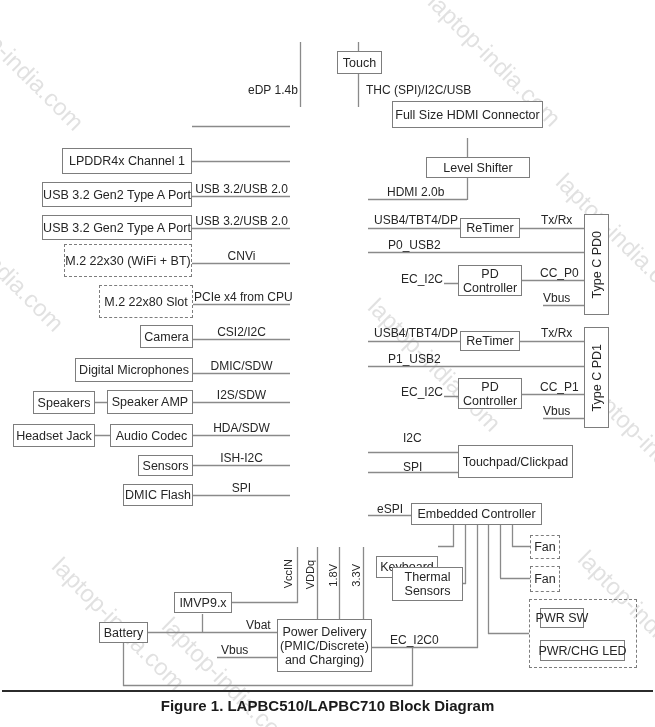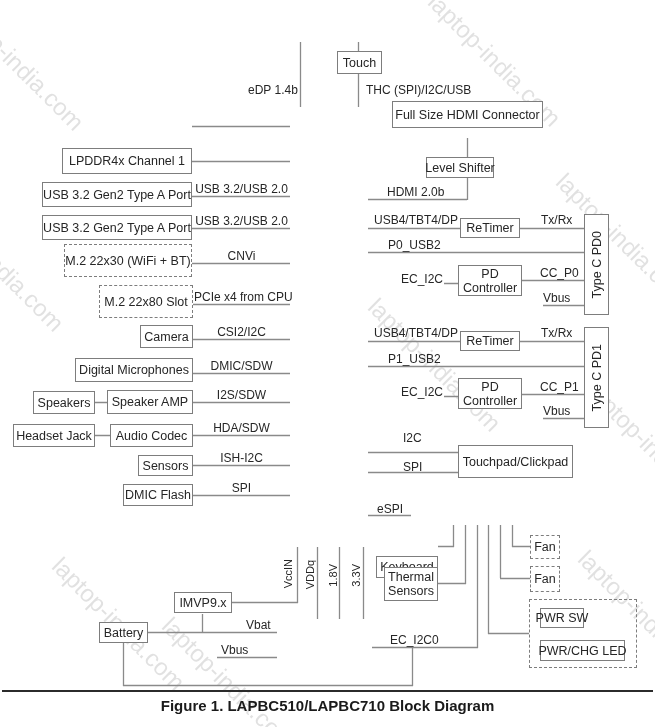--- a/index.html
+++ b/index.html
@@ -79,44 +79,48 @@
   <div class="box dashed" style="left:99px;top:285px;width:94px;height:33px">M.2 22x80 Slot</div>
   <div class="box" style="left:140px;top:325px;width:53px;height:23px">Camera</div>
   <div class="box" style="left:75px;top:358px;width:118px;height:24px">Digital Microphones</div>
   <div class="box" style="left:33px;top:391px;width:62px;height:23px">Speakers</div>
   <div class="box" style="left:107px;top:390px;width:86px;height:24px">Speaker AMP</div>
   <div class="box" style="left:13px;top:424px;width:82px;height:23px">Headset Jack</div>
   <div class="box" style="left:110px;top:424px;width:83px;height:23px">Audio Codec</div>
   <div class="box" style="left:138px;top:455px;width:55px;height:21px">Sensors</div>
   <div class="box" style="left:123px;top:484px;width:70px;height:22px">DMIC Flash</div>
   <div class="box" style="left:392px;top:101px;width:151px;height:27px">Full Size HDMI Connector</div>
-  <div class="box" style="left:426px;top:157px;width:68px;height:21px">Level Shifter</div>
+  <div class="box" style="left:426px;top:157px;width:104px;height:21px">Level Shifter</div>
   <div class="box" style="left:460px;top:218px;width:60px;height:20px">ReTimer</div>
   <div class="box" style="left:458px;top:265px;width:64px;height:31px">PD
 Controller</div>
   <div class="box" style="left:584px;top:214px;width:25px;height:101px">
     <span class="vert-text">Type C PD0</span>
   </div>
   <div class="box" style="left:460px;top:331px;width:60px;height:20px">ReTimer</div>
   <div class="box" style="left:458px;top:378px;width:64px;height:31px">PD
 Controller</div>
   <div class="box" style="left:584px;top:327px;width:25px;height:101px">
     <span class="vert-text">Type C PD1</span>
   </div>
   <div class="box" style="left:458px;top:445px;width:115px;height:33px">Touchpad/Clickpad</div>
+  <div class="box" style="left:411px;top:503px;width:131px;height:22px">Embedded Controller</div>
   <div class="box" style="left:376px;top:556px;width:62px;height:22px">Keyboard</div>
-  <div class="box" style="left:384px;top:567px;width:54px;height:34px">Thermal
+  <div class="box" style="left:392px;top:567px;width:71px;height:34px">Thermal
 Sensors</div>
   <div class="box dashed" style="left:530px;top:535px;width:30px;height:24px">Fan</div>
   <div class="box dashed" style="left:530px;top:566px;width:30px;height:26px">Fan</div>
   <div class="box dashed grp" style="left:529px;top:599px;width:108px;height:69px"></div>
   <div class="box" style="left:540px;top:608px;width:44px;height:20px">PWR SW</div>
   <div class="box" style="left:540px;top:640px;width:85px;height:21px">PWR/CHG LED</div>
   <div class="box" style="left:174px;top:592px;width:58px;height:21px">IMVP9.x</div>
   <div class="box" style="left:99px;top:622px;width:49px;height:21px">Battery</div>
+  <div class="box" style="left:277px;top:619px;width:95px;height:53px">Power Delivery
+(PMIC/Discrete)
+and Charging)</div>
 
   <span class="lbl" style="left:248px;top:84px">eDP 1.4b</span>
   <span class="lbl" style="left:366px;top:84px">THC (SPI)/I2C/USB</span>
   <span class="gl" style="top:183px">USB 3.2/USB 2.0</span>
   <span class="gl" style="top:215px">USB 3.2/USB 2.0</span>
   <span class="gl" style="top:250px">CNVi</span>
   <span class="gl" style="top:291px">PCIe x4 from CPU</span>
   <span class="gl" style="top:326px">CSI2/I2C</span>
   <span class="gl" style="top:360px">DMIC/SDW</span>
   <span class="gl" style="top:389px">I2S/SDW</span>

